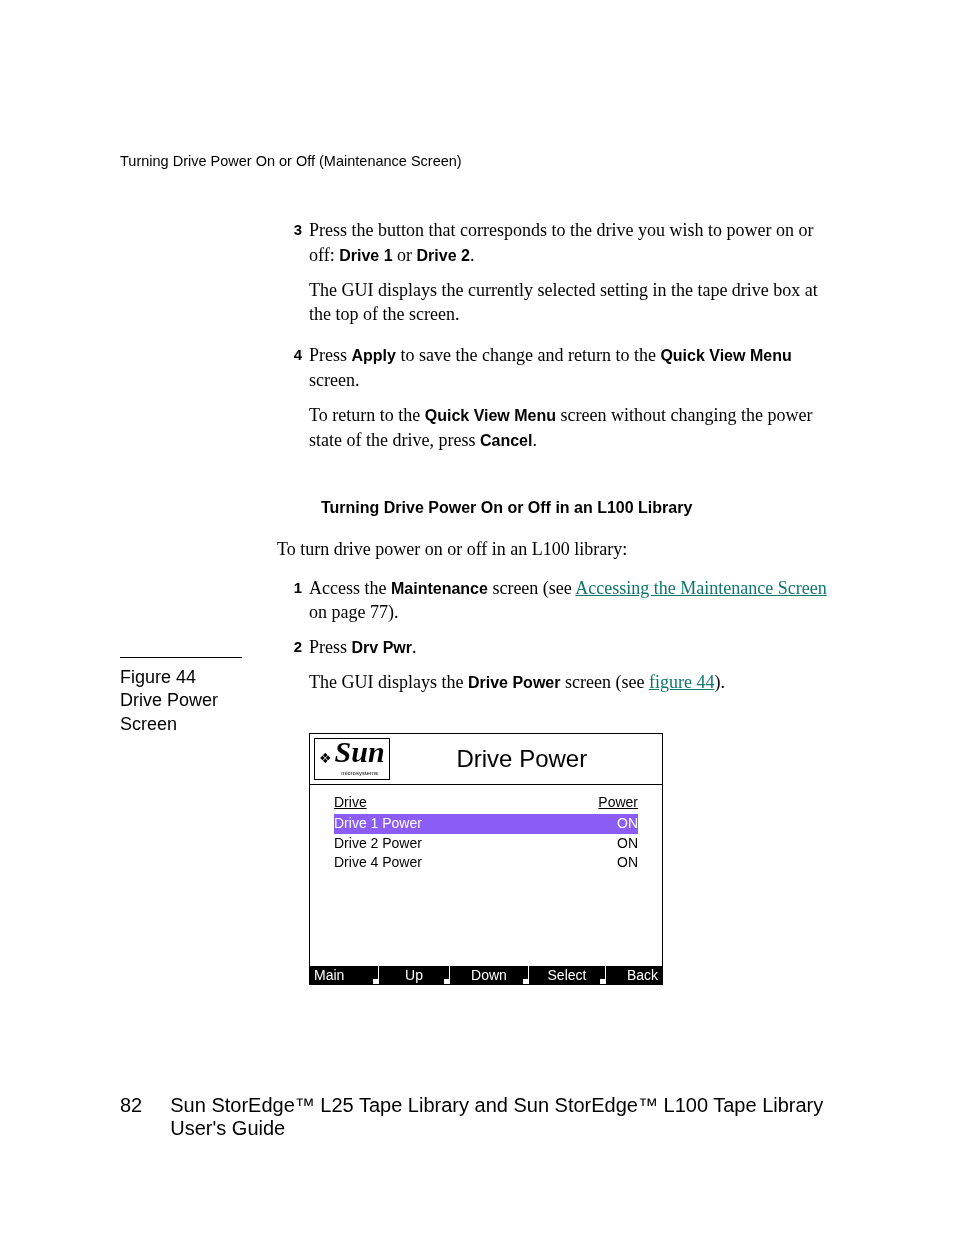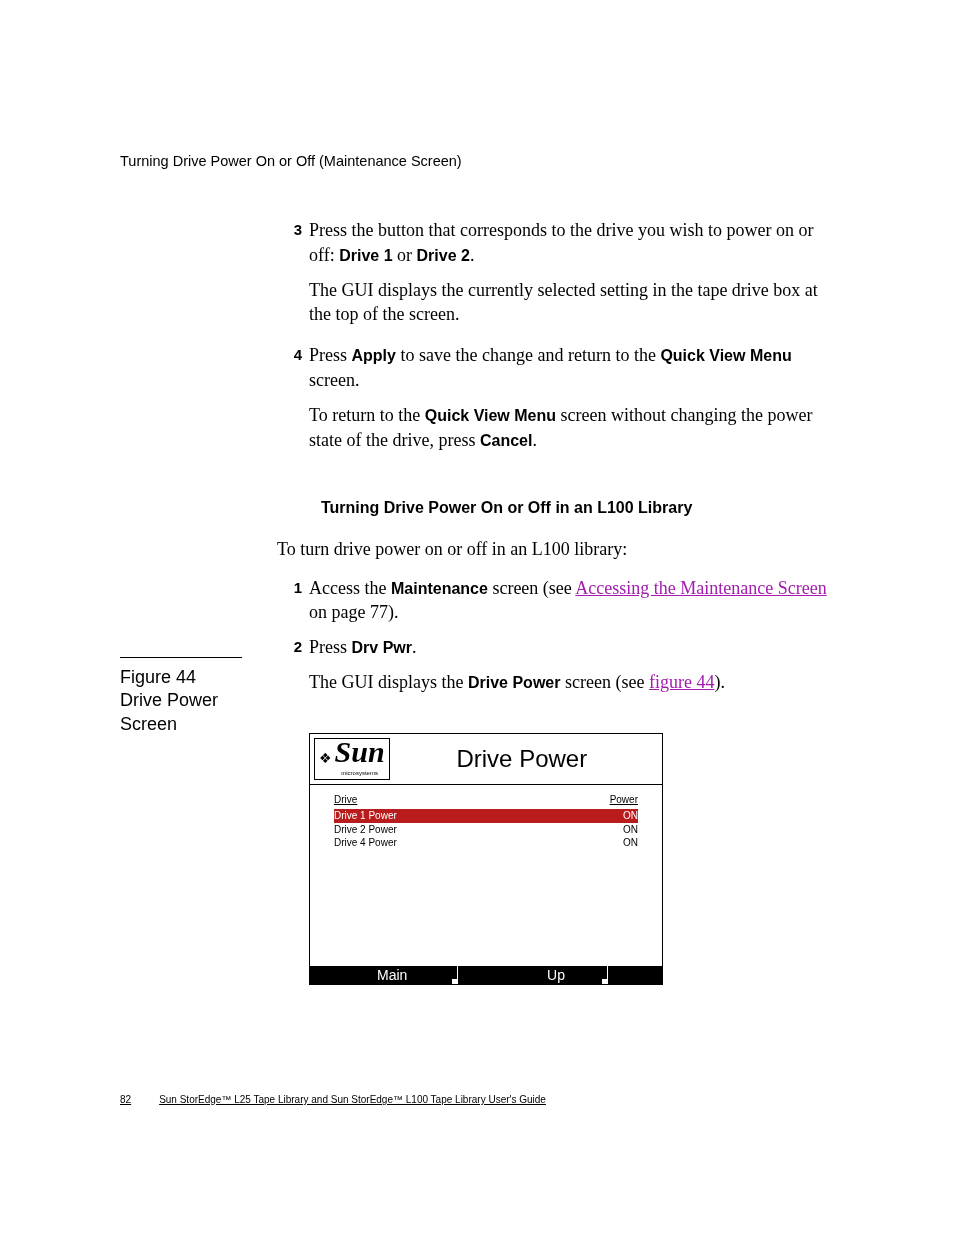--- a/index.html
+++ b/index.html
@@ -67,21 +67,21 @@
     font-weight: bold;
     font-size: 16px;
     margin-top: 44px;
     margin-bottom: 18px;
     margin-left: 44px;
   }
   .intro {
     margin-bottom: 14px;
   }
   a.link {
-    color: #a21caf;
+    color: #0f766e;
   }
   .sidebar {
     position: absolute;
     left: 120px;
     top: 657px;
     width: 122px;
     font-family: "Helvetica Neue", Helvetica, Arial, sans-serif;
     font-size: 18px;
     line-height: 1.3;
     border-top: 1px solid #000;
@@ -129,55 +129,54 @@
   }
   .fig-title {
     flex: 1;
     text-align: center;
     font-family: Arial, Helvetica, sans-serif;
     font-size: 24px;
   }
   .fig-body {
     padding: 8px 24px 4px 24px;
     height: 168px;
-    font-size: 10px;
+    font-size: 14px;
   }
   .fig-row {
     display: flex;
   }
   .colA {
     flex: 0 0 185px;
   }
   .colB {
     flex: 1;
     text-align: right;
   }
   .hdr {
     text-decoration: underline;
     margin-bottom: 2px;
   }
   .sel {
-    background: #b91c1c;
+    background: #8b5cf6;
     color: #fff;
   }
   .fig-footer {
     display: flex;
     background: #000;
     color: #fff;
     font-size: 14px;
     height: 18px;
     align-items: flex-start;
     border-top: 1px solid #fff;
   }
   .fbtn {
-    padding: 0 20px;
+    padding: 0 4px;
     height: 100%;
     border-right: 1px solid #fff;
     position: relative;
-    margin-left: 47px;
   }
   .fbtn:last-child {
     border-right: none;
   }
   .fbtn::after {
     content: "";
     position: absolute;
     right: -1px;
     bottom: 0;
     width: 6px;
@@ -189,24 +188,23 @@
   .fbtn-up     { flex: 0 0 62px; text-align: center; }
   .fbtn-down   { flex: 0 0 70px; text-align: center; }
   .fbtn-select { flex: 0 0 68px; text-align: center; }
   .fbtn-back   { flex: 1; text-align: right; }
   .footer {
     position: absolute;
     left: 120px;
     top: 1094px;
     width: 716px;
     font-family: "Helvetica Neue", Helvetica, Arial, sans-serif;
-    font-size: 10px;
+    font-size: 20px;
     display: flex;
     gap: 28px;
-    text-decoration: underline;
   }
   .pageno {
     flex: 0 0 auto;
   }
   .foot-title {
     flex: 1;
   }
 </style>
 </head>
 <body>

